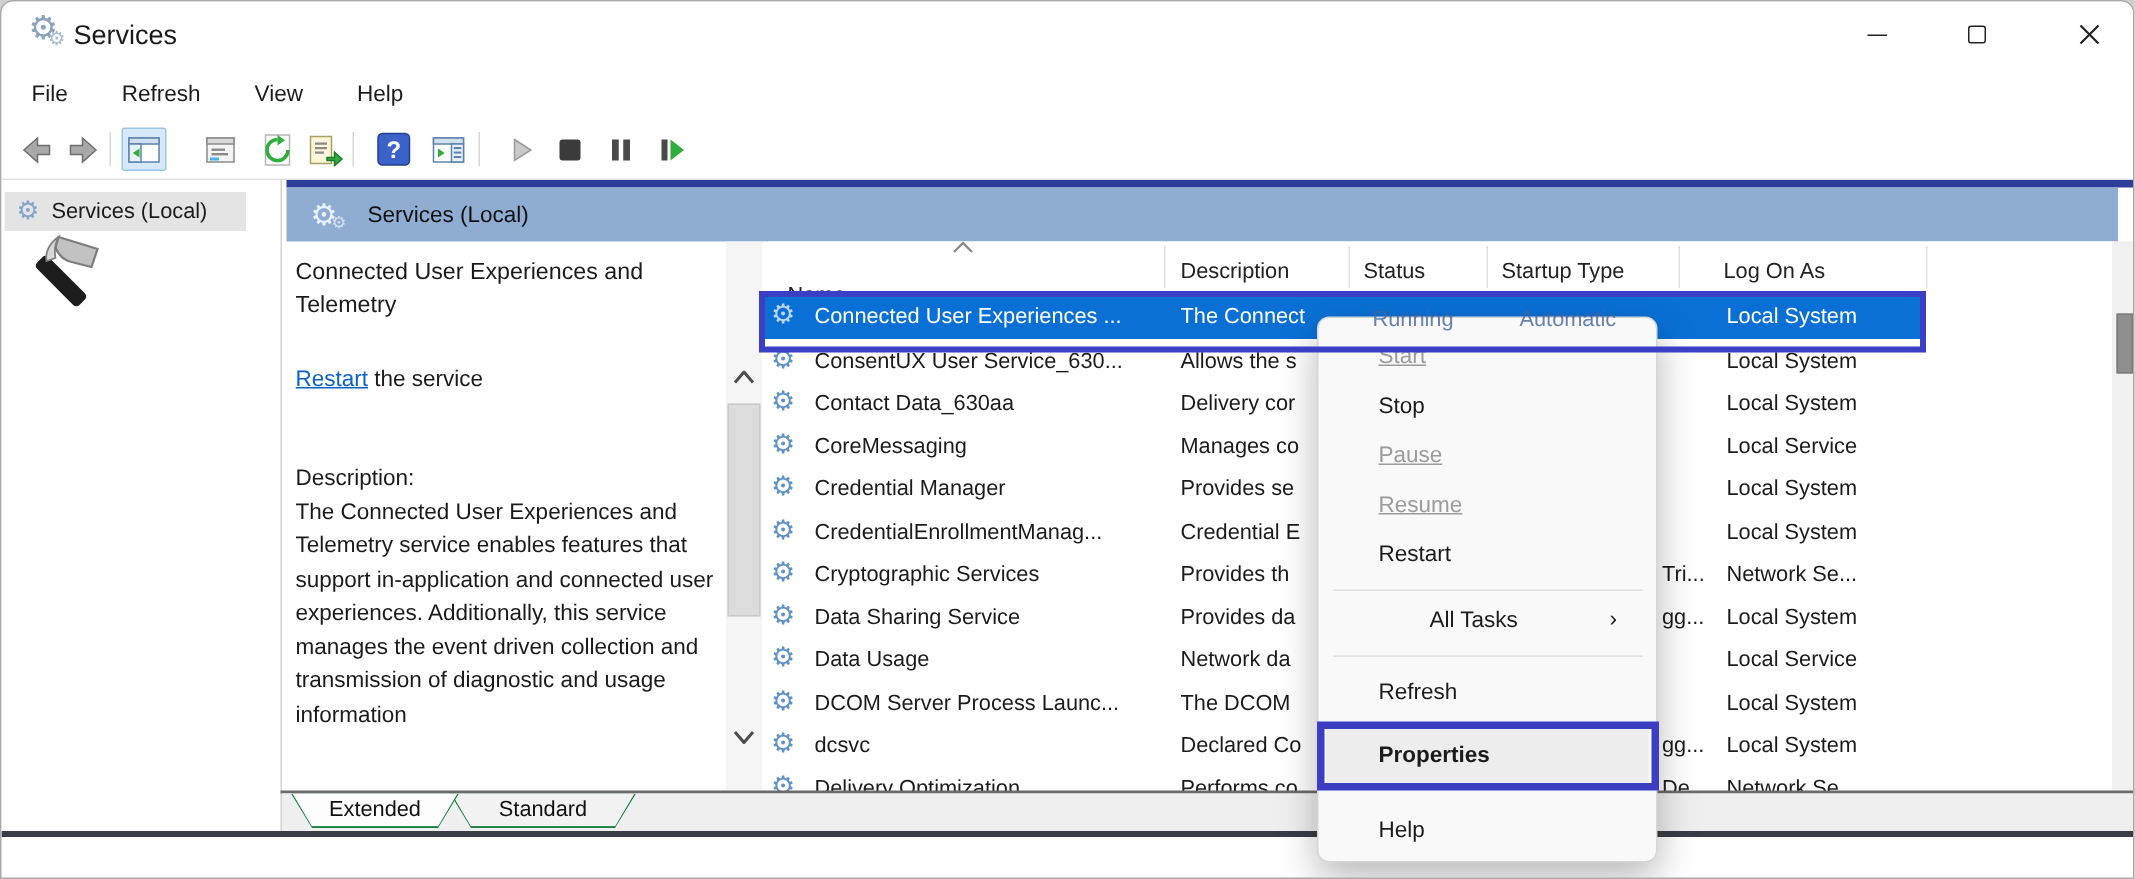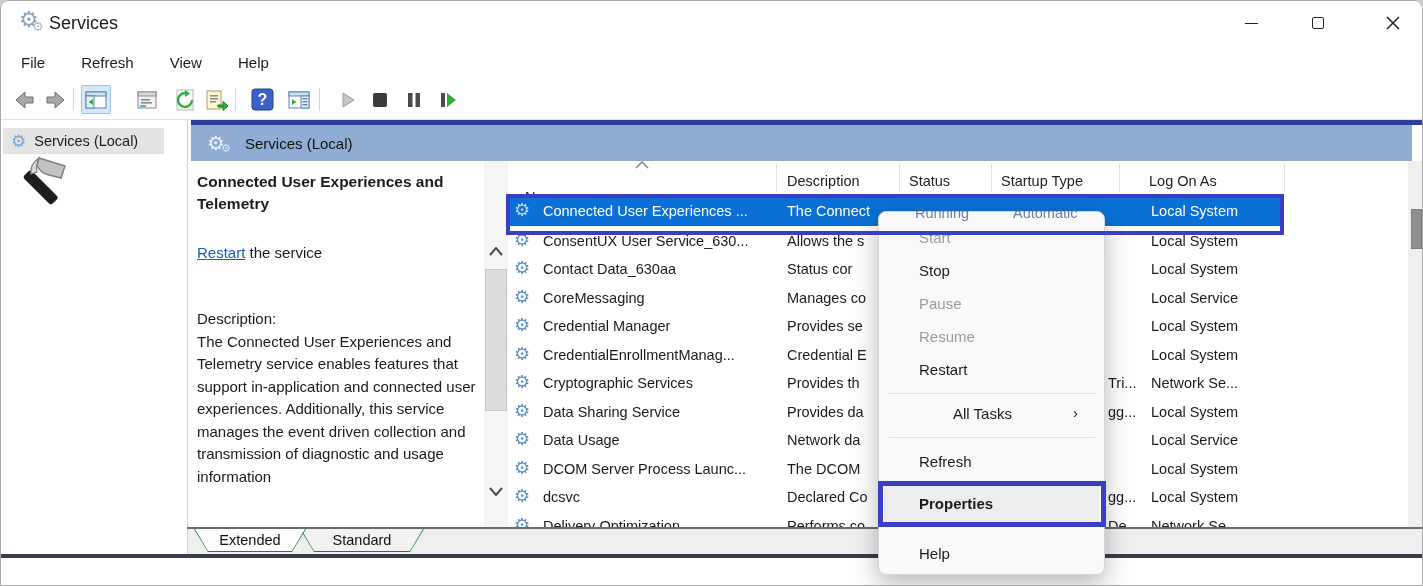--- a/index.html
+++ b/index.html
@@ -40,21 +40,21 @@
 
   
   #topstrip  { left:190px; top:119px; width:1233px; height:5px; background:#2e3d9a; }
   #band { left:190px; top:124px; width:1221px; height:36px; background:#8fadd3; display:flex; align-items:center; }
   #band-icon { position:relative; margin-left:16px; font-size:20px; color:#e9f1fb; width:30px; }
   #band-icon .g2 { position:absolute; left:14px; top:10px; font-size:11px; color:#d3e2f3; }
   #band-title { font-size:15px; color:#101010; margin-left:8px; }
 
   
   #detail { left:196px; top:162px; width:292px; height:365px; overflow:hidden; background:#fff; }
-  #svc-title { font-size:15.5px; font-weight:bold; line-height:22px; padding-top:8px; }
+  #svc-title { font-size:15.5px; font-weight:normal; line-height:22px; padding-top:8px; }
   #svc-links { margin-top:26px; font-size:15px; line-height:23px; }
   #svc-links a { color:#0b63c5; text-decoration:underline; }
   #desc-label { margin-top:44px; font-size:15px; line-height:22.5px; }
   #desc-text { font-size:15px; line-height:22.5px; }
 
   
   #mid-sb { left:483px; top:160px; width:24px; height:367px; background:#f5f5f5; }
   #mid-sb-thumb { left:484px; top:268px; width:22px; height:142px; background:#dcdcdc; border:1px solid #c9c9c9; }
   .chev { width:14px; height:9px; }
 
@@ -84,21 +84,21 @@
   #tab-standard { left:112px; width:124px; z-index:1; }
   #tab-standard .tab-inner { background:#f2f2f2; }
   #tab-extended { left:6px; width:112px; z-index:2; }
   #tab-extended .tab-inner { background:#fdfdfd; }
   #bottomstrip { left:0; top:553px; width:1423px; height:4px; background:#3a3d46; }
   #statusbar { left:0; top:557px; width:1423px; height:29px; background:#fafafa; display:flex; align-items:center; padding-left:9px; font-size:15px; }
 
   
   #ctx-menu { left:877px; top:210px; width:227px; height:364px; background:#f9f9f9; border:1px solid #d6d6d6; border-radius:8px; box-shadow:0 10px 26px rgba(0,0,0,.28); z-index:50; }
   .mi { position:absolute; left:918px; font-size:15px; line-height:26px; z-index:52; white-space:nowrap; }
-  .mi.disabled { color:#9b9b9b; }
+  .mi.disabled { color:#9b9b9b;text-decoration:underline; }
   .mi-sep { position:absolute; left:888px; width:206px; height:1px; background:#e0e0e0; z-index:52; }
   #mi-props-bg { left:883px; top:482px; width:215px; height:42px; background:#ededed; border-radius:4px; z-index:51; }
   #mi-props { font-weight:bold; }
   .ghost { position:absolute; top:204px; font-size:14.5px; color:#44659a; opacity:.8; z-index:52;text-align:center; }
 
   
   .anno { position:absolute; border:4px solid #3a3fc4; z-index:60; }
   #anno-row { left:505px; top:193px; width:778px; height:41px; }
   #anno-props { left:877px; top:480px; width:228px; height:46px; border-width:5px; }
 </style>
@@ -279,21 +279,21 @@
     </div>
     <div class="row" style="top:31px;">
       <span class="gicon gear-glyph">⚙</span>
       <span class="c-name">ConsentUX User Service_630...</span>
       <span class="c-desc">Allows the s</span>
       <span class="c-logon">Local System</span>
     </div>
     <div class="row" style="top:59px;">
       <span class="gicon gear-glyph">⚙</span>
       <span class="c-name">Contact Data_630aa</span>
-      <span class="c-desc">Status cor</span>
+      <span class="c-desc">Delivery cor</span>
       <span class="c-logon">Local System</span>
     </div>
     <div class="row" style="top:88px;">
       <span class="gicon gear-glyph">⚙</span>
       <span class="c-name">CoreMessaging</span>
       <span class="c-desc">Manages co</span>
       <span class="c-logon">Local Service</span>
     </div>
     <div class="row" style="top:116px;">
       <span class="gicon gear-glyph">⚙</span>

